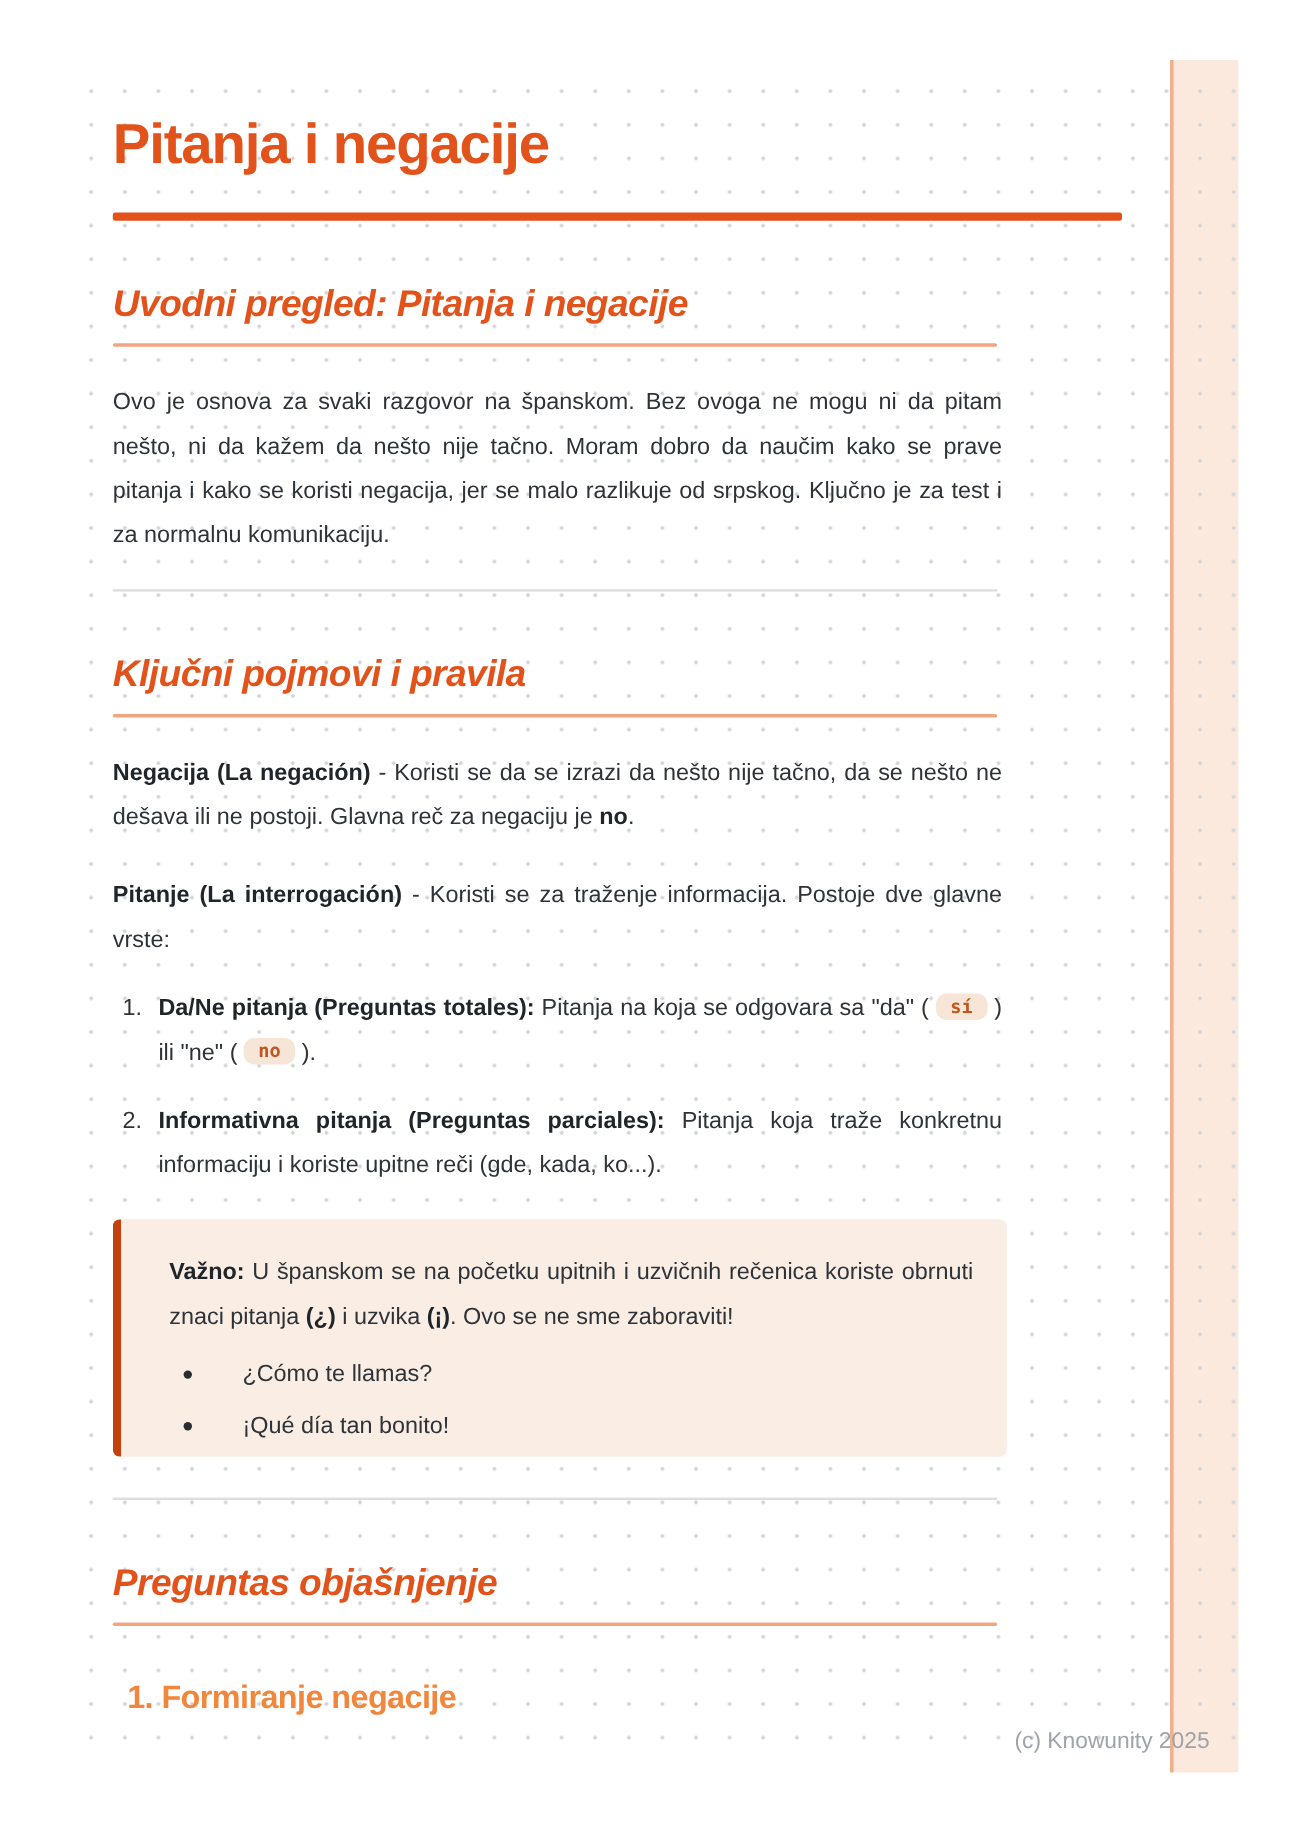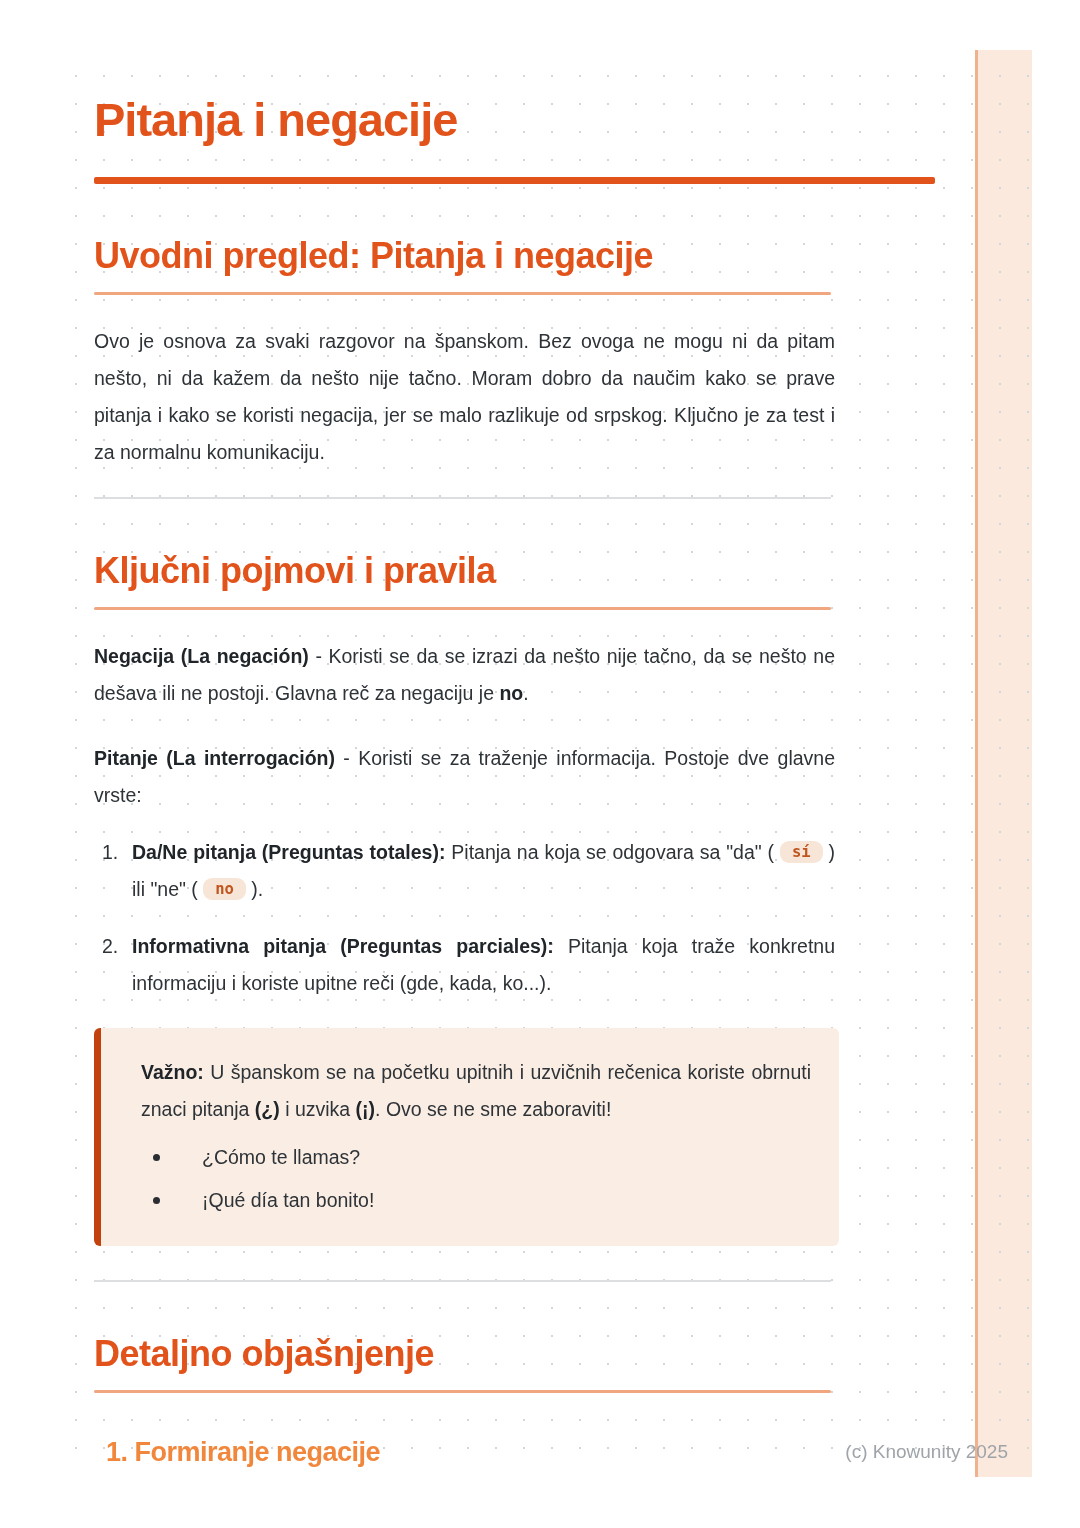--- a/index.html
+++ b/index.html
@@ -39,22 +39,22 @@
   }
   h1.doc-title{
     margin:94px 0 16px 0;font-size:47px;line-height:1.12;font-weight:700;
     letter-spacing:-1px;color:var(--accent);
   }
   .title-rule{
     margin-top:30px;width:841px;height:7px;background:var(--accent);
     border-radius:2px;
   }
   h2.section{
-    margin:50px 0 0 0;font-size:36px;line-height:1.2;font-weight:700;
-    letter-spacing:-0.5px;color:var(--accent);
+    margin:50px 0 0 0;font-size:31px;line-height:1.2;font-weight:700;
+    letter-spacing:-0.5px;color:var(--accent);font-style:italic;
   }
   .section-underline{
     margin-top:15px;width:737px;height:3px;background:var(--underline);
     border-radius:2px;
   }
   p.body{
     margin:28px 0 0 0;font-size:19.5px;line-height:37px;text-align:justify;
   }
   p.body b{color:#20252a;}
   .divider{
@@ -71,21 +71,21 @@
     display:inline-block;background:var(--chip-bg);color:var(--chip-text);
     font-family:"DejaVu Sans Mono", monospace;font-size:15.5px;font-weight:bold;
     padding:1px 12px;border-radius:9px;line-height:1.3;
     position:relative;top:-2px;
   }
   .callout{
     margin-top:26px;box-sizing:border-box;width:745px;
     background:var(--callout-bg);
     border-left:7px solid var(--callout-border);
     border-radius:6px;
-    padding:26px 28px 31px 40px;
+    padding:26px 28px 11px 40px;
   }
   .callout p{margin:0;font-size:19.5px;line-height:37px;text-align:justify;}
   .callout b{color:#20252a;}
   .bullet-list{margin-top:14px;}
   .bullet-item{
     display:flex;align-items:flex-start;margin-top:13px;
     font-size:19.5px;line-height:30px;gap:24px;
   }
   .bullet-dot{
     flex:0 0 auto;width:7px;height:7px;border-radius:50%;
@@ -145,20 +145,20 @@
       </div>
       <div class="bullet-item">
         <span class="bullet-dot"></span>
         <span>¡Qué día tan bonito!</span>
       </div>
     </div>
   </div>
 
   <div class="divider" style="margin-top:34px;"></div>
 
-  <h2 class="section">Detaljno objašnjenje</h2>
+  <h2 class="section">Preguntas objašnjenje</h2>
   <div class="section-underline"></div>
 
   <h3 class="subsection">1. Formiranje negacije</h3>
 
 </div>
 
 <div class="footer">(c) Knowunity 2025</div>
 
 </body></html>

